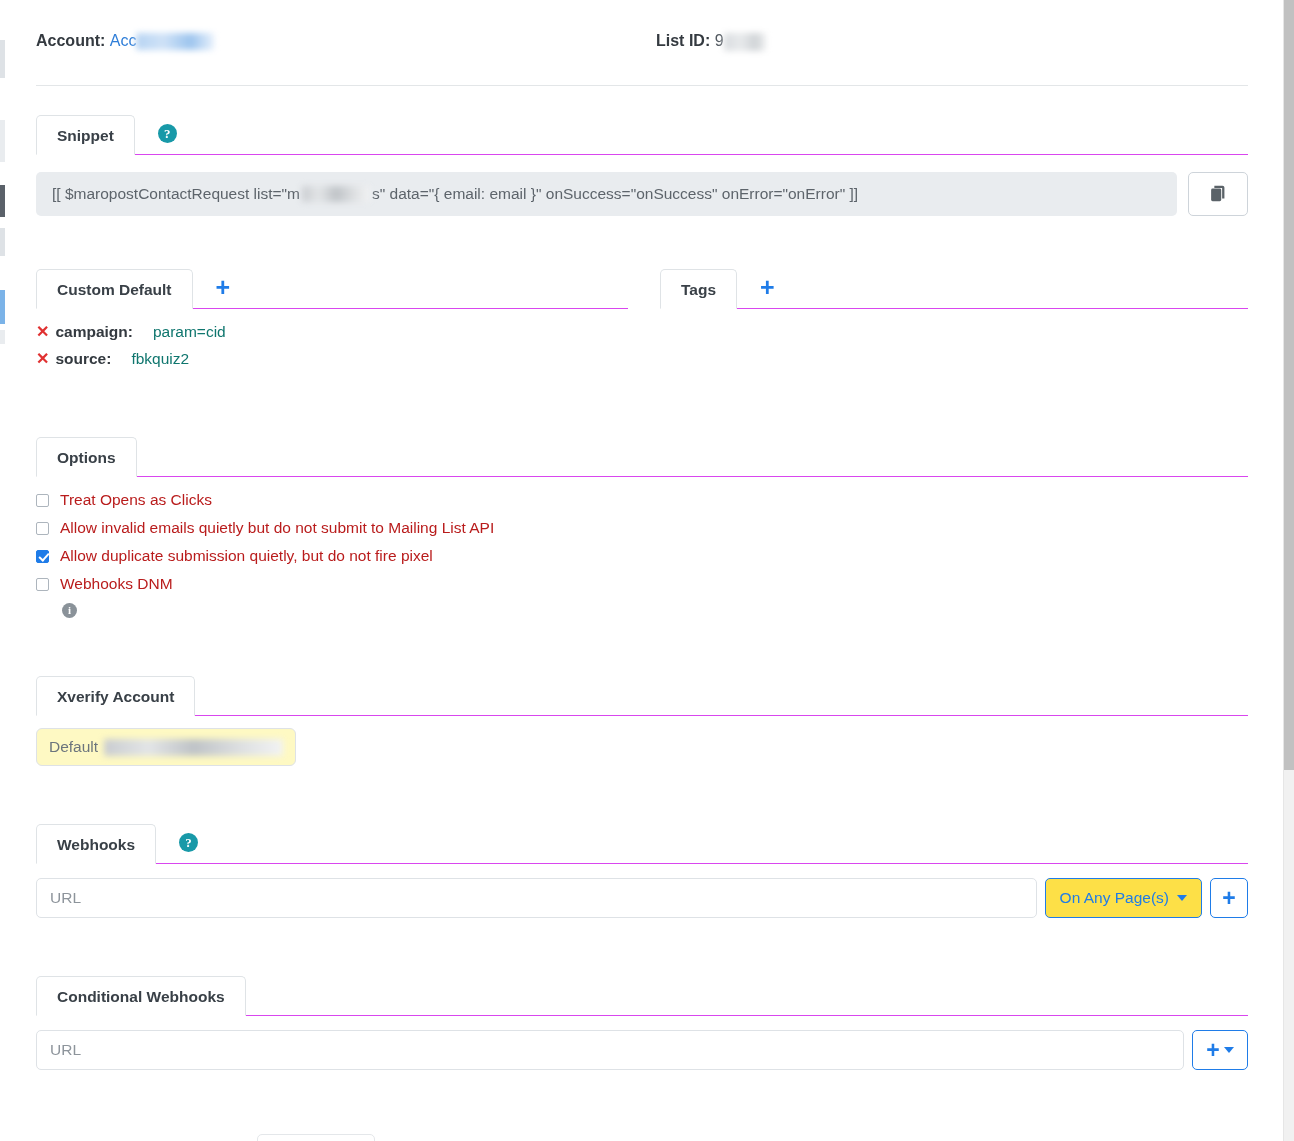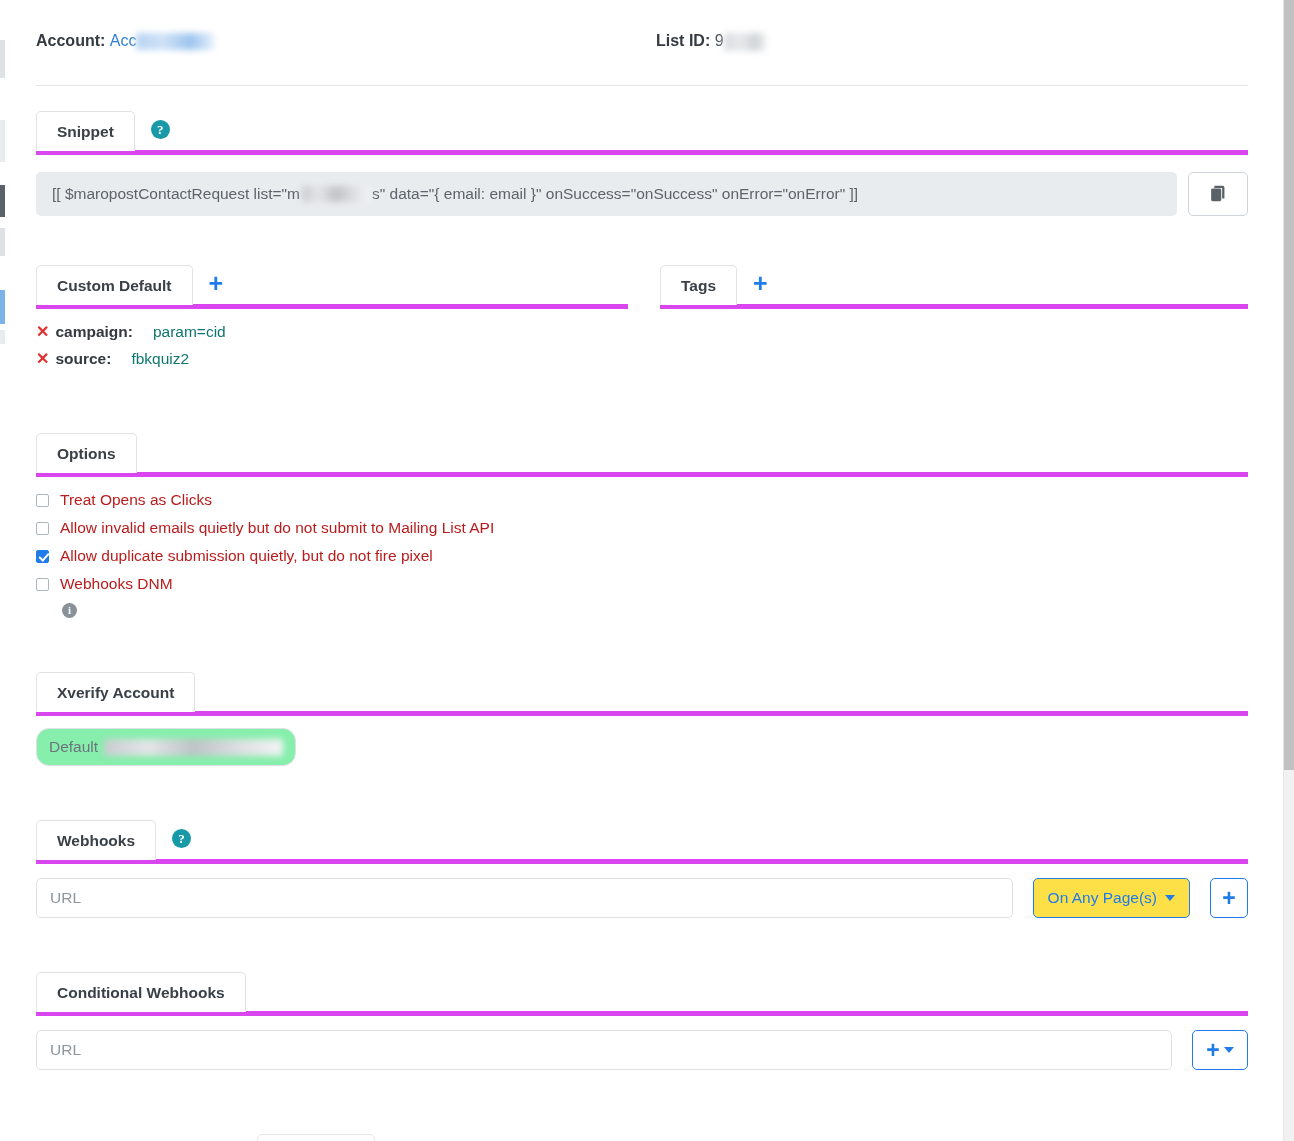--- a/index.html
+++ b/index.html
@@ -70,22 +70,23 @@
   }
   .redact.blue  { background: linear-gradient(90deg,#b7d4f3 0%,#cfe2f7 35%,#9cc4ee 70%,#e8f1fc 100%); }
   .redact.grey  { background: linear-gradient(90deg,#d9dcdf 0%,#e8eaec 40%,#cfd3d6 75%,#f0f1f2 100%); }
   .redact.grey2 { background: linear-gradient(90deg,#c9ccd0 0%,#e3e5e7 25%,#bfc3c7 50%,#dfe1e3 78%,#f2f3f4 100%); }
 
   
   .panel { position: relative; }
   .tabstrip {
     display: flex;
     align-items: flex-end;
-    border-bottom: 5px solid #d946ef;
+    border-bottom: 1px solid #d946ef;
     height: 48px;
+    gap: 7px;
   }
   .tab {
     border: 1px solid #dfe3e6;
     border-bottom: 1px solid #ffffff;
     background: #ffffff;
     border-radius: 5px 5px 0 0;
     padding: 12px 20px 11px 20px;
     margin-bottom: -1px;
     font-weight: bold;
     font-size: 15.5px;
@@ -232,39 +233,39 @@
     flex: none;
     font-family: "Liberation Serif", serif;
   }
 
   
   .xverify-panel { margin-top: 50px; }
   .xv-select {
     width: 260px;
     margin-top: 12px;
     border: 1px solid #dee2e6;
-    border-radius: 13px;
+    border-radius: 6px;
     padding: 9px 12px;
     font-size: 15.5px;
     color: #6c757d;
-    background: #86efac;
+    background: #fef9c3;
     display: flex;
     align-items: center;
     white-space: nowrap;
     overflow: hidden;
     cursor: pointer;
   }
 
   
   .webhooks-panel { margin-top: 50px; }
   .wh-row {
     display: flex;
     align-items: stretch;
     margin-top: 14px;
-    gap: 20px;
+    gap: 8px;
   }
   .url-input {
     flex: 1;
     border: 1px solid #dee2e6;
     border-radius: 5px;
     padding: 10px 13px;
     font-size: 15.5px;
     color: #343a40;
     background: #ffffff;
     font-family: "Liberation Sans", sans-serif;

